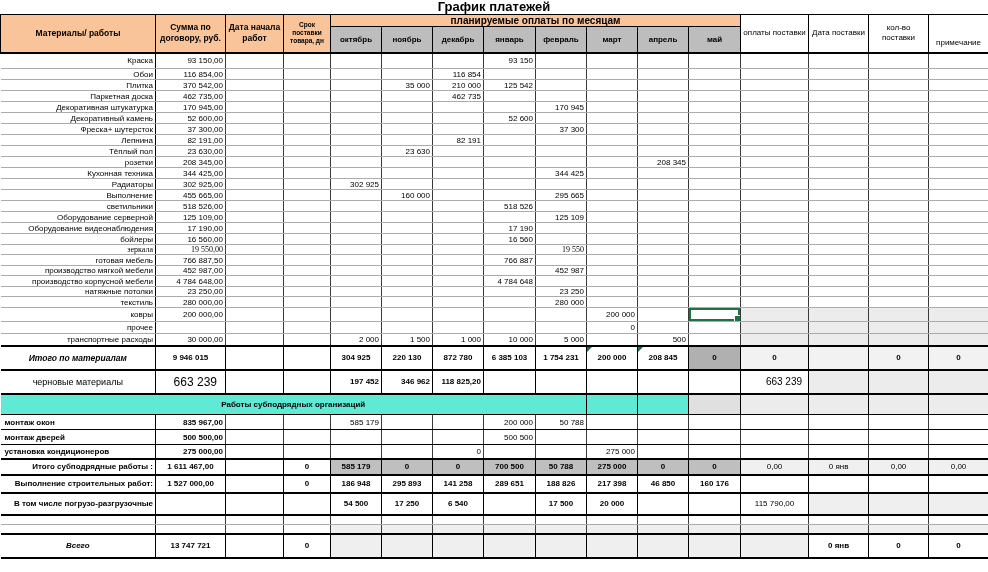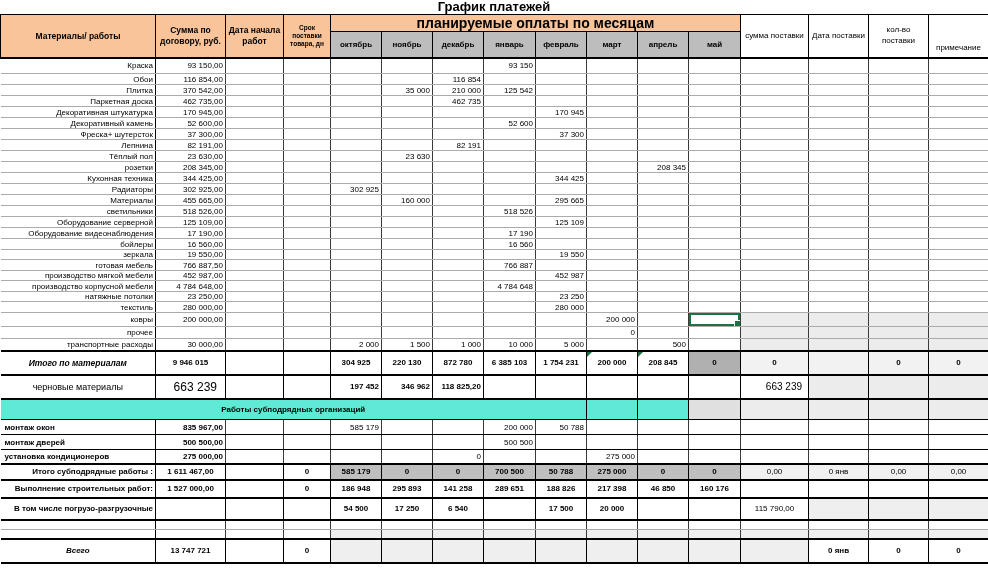--- a/index.html
+++ b/index.html
@@ -4,21 +4,21 @@
 <style>
   html,body{margin:0;padding:0;background:#fff;}
   body{width:988px;height:572px;font-family:"Liberation Sans",sans-serif;color:#000;overflow:hidden;}
   #title{height:14px;line-height:14px;text-align:center;font-size:13px;font-weight:bold;}
   table{border-collapse:collapse;table-layout:fixed;width:988px;}
   th,td{box-sizing:border-box;overflow:hidden;white-space:nowrap;padding:0 2px;}
   th{border:1px solid #000;font-weight:bold;font-size:8px;text-align:center;}
   .peach{background:#f9c499;}
   .vspan{border-bottom:2px solid #000;font-size:8.5px;}
   .lead-h{font-size:6.5px;white-space:normal;line-height:1.25;}
-  .bandtitle{font-size:14px;border-bottom:1px solid #000;}
+  .bandtitle{font-size:10px;border-bottom:1px solid #000;}
   .monthname{background:#bdbdbd;border-bottom:2px solid #000;}
   .whitehead{background:#fff;font-weight:normal;font-size:8px;white-space:normal;line-height:1.3;}
   td{font-size:8px;border-right:1px solid #3a3a3a;border-bottom:1px solid #ababab;position:relative;}
   td.lbl{border-right:1px solid #000;}
   .ce{text-align:center;}
   .t-item .lbl{text-align:right;}
   .t-item td.mcell,.t-item td.contract{text-align:right;}
   .grr .rc{background:#ececec;}
   
   .t-total_mat td{border-top:2px solid #000;border-bottom:2px solid #000;border-right:1px solid #000;font-weight:bold;}
@@ -89,21 +89,21 @@
       <col style="width:60px">
       <col style="width:60px">
   </colgroup>
   <thead>
     <tr class="hrow1" style="height:12px">
       <th rowspan="2" class="peach vspan">Материалы/ работы</th>
       <th rowspan="2" class="peach vspan" style="white-space:normal;line-height:1.3">Сумма по договору, руб.</th>
       <th rowspan="2" class="peach vspan" style="white-space:normal;line-height:1.3">Дата начала работ</th>
       <th rowspan="2" class="peach vspan lead-h">Срок поставки товара, дн</th>
       <th colspan="8" class="peach bandtitle">планируемые оплаты по месяцам</th>
-      <th rowspan="2" class="whitehead vspan">сумма поставки</th>
+      <th rowspan="2" class="whitehead vspan">оплаты поставки</th>
       <th rowspan="2" class="whitehead vspan">Дата поставки</th>
       <th rowspan="2" class="whitehead vspan">кол-во поставки</th>
       <th rowspan="2" class="whitehead vspan" style="vertical-align:bottom;padding-bottom:3px">примечание</th>
     </tr>
     <tr class="hrow2" style="height:26px">
       <th class="monthname">октябрь</th>
       <th class="monthname">ноябрь</th>
       <th class="monthname">декабрь</th>
       <th class="monthname">январь</th>
       <th class="monthname">февраль</th>
@@ -323,21 +323,21 @@
         <td class="mcell m4"></td>
         <td class="mcell m5"></td>
         <td class="mcell m6"></td>
         <td class="mcell m7"></td>
         <td class="rc supply"></td>
         <td class="rc sdate"></td>
         <td class="rc qty"></td>
         <td class="rc note"></td>
       </tr>
       <tr class="t-item" style="height: 11px;">
-        <td class="lbl">Материалы</td>
+        <td class="lbl">Выполнение</td>
         <td class="contract">455 665,00</td>
         <td class="start ce"></td>
         <td class="lead ce"></td>
         <td class="mcell m0"></td>
         <td class="mcell m1">160 000</td>
         <td class="mcell m2"></td>
         <td class="mcell m3"></td>
         <td class="mcell m4">295 665</td>
         <td class="mcell m5"></td>
         <td class="mcell m6"></td>
@@ -412,21 +412,21 @@
         <td class="mcell m3">16 560</td>
         <td class="mcell m4"></td>
         <td class="mcell m5"></td>
         <td class="mcell m6"></td>
         <td class="mcell m7"></td>
         <td class="rc supply"></td>
         <td class="rc sdate"></td>
         <td class="rc qty"></td>
         <td class="rc note"></td>
       </tr>
-      <tr class="t-item" style="height: 10px;">
+      <tr class="t-item" style="height: 10px; font-family: Liberation Serif, serif;">
         <td class="lbl">зеркала</td>
         <td class="contract">19 550,00</td>
         <td class="start ce"></td>
         <td class="lead ce"></td>
         <td class="mcell m0"></td>
         <td class="mcell m1"></td>
         <td class="mcell m2"></td>
         <td class="mcell m3"></td>
         <td class="mcell m4">19 550</td>
         <td class="mcell m5"></td>

